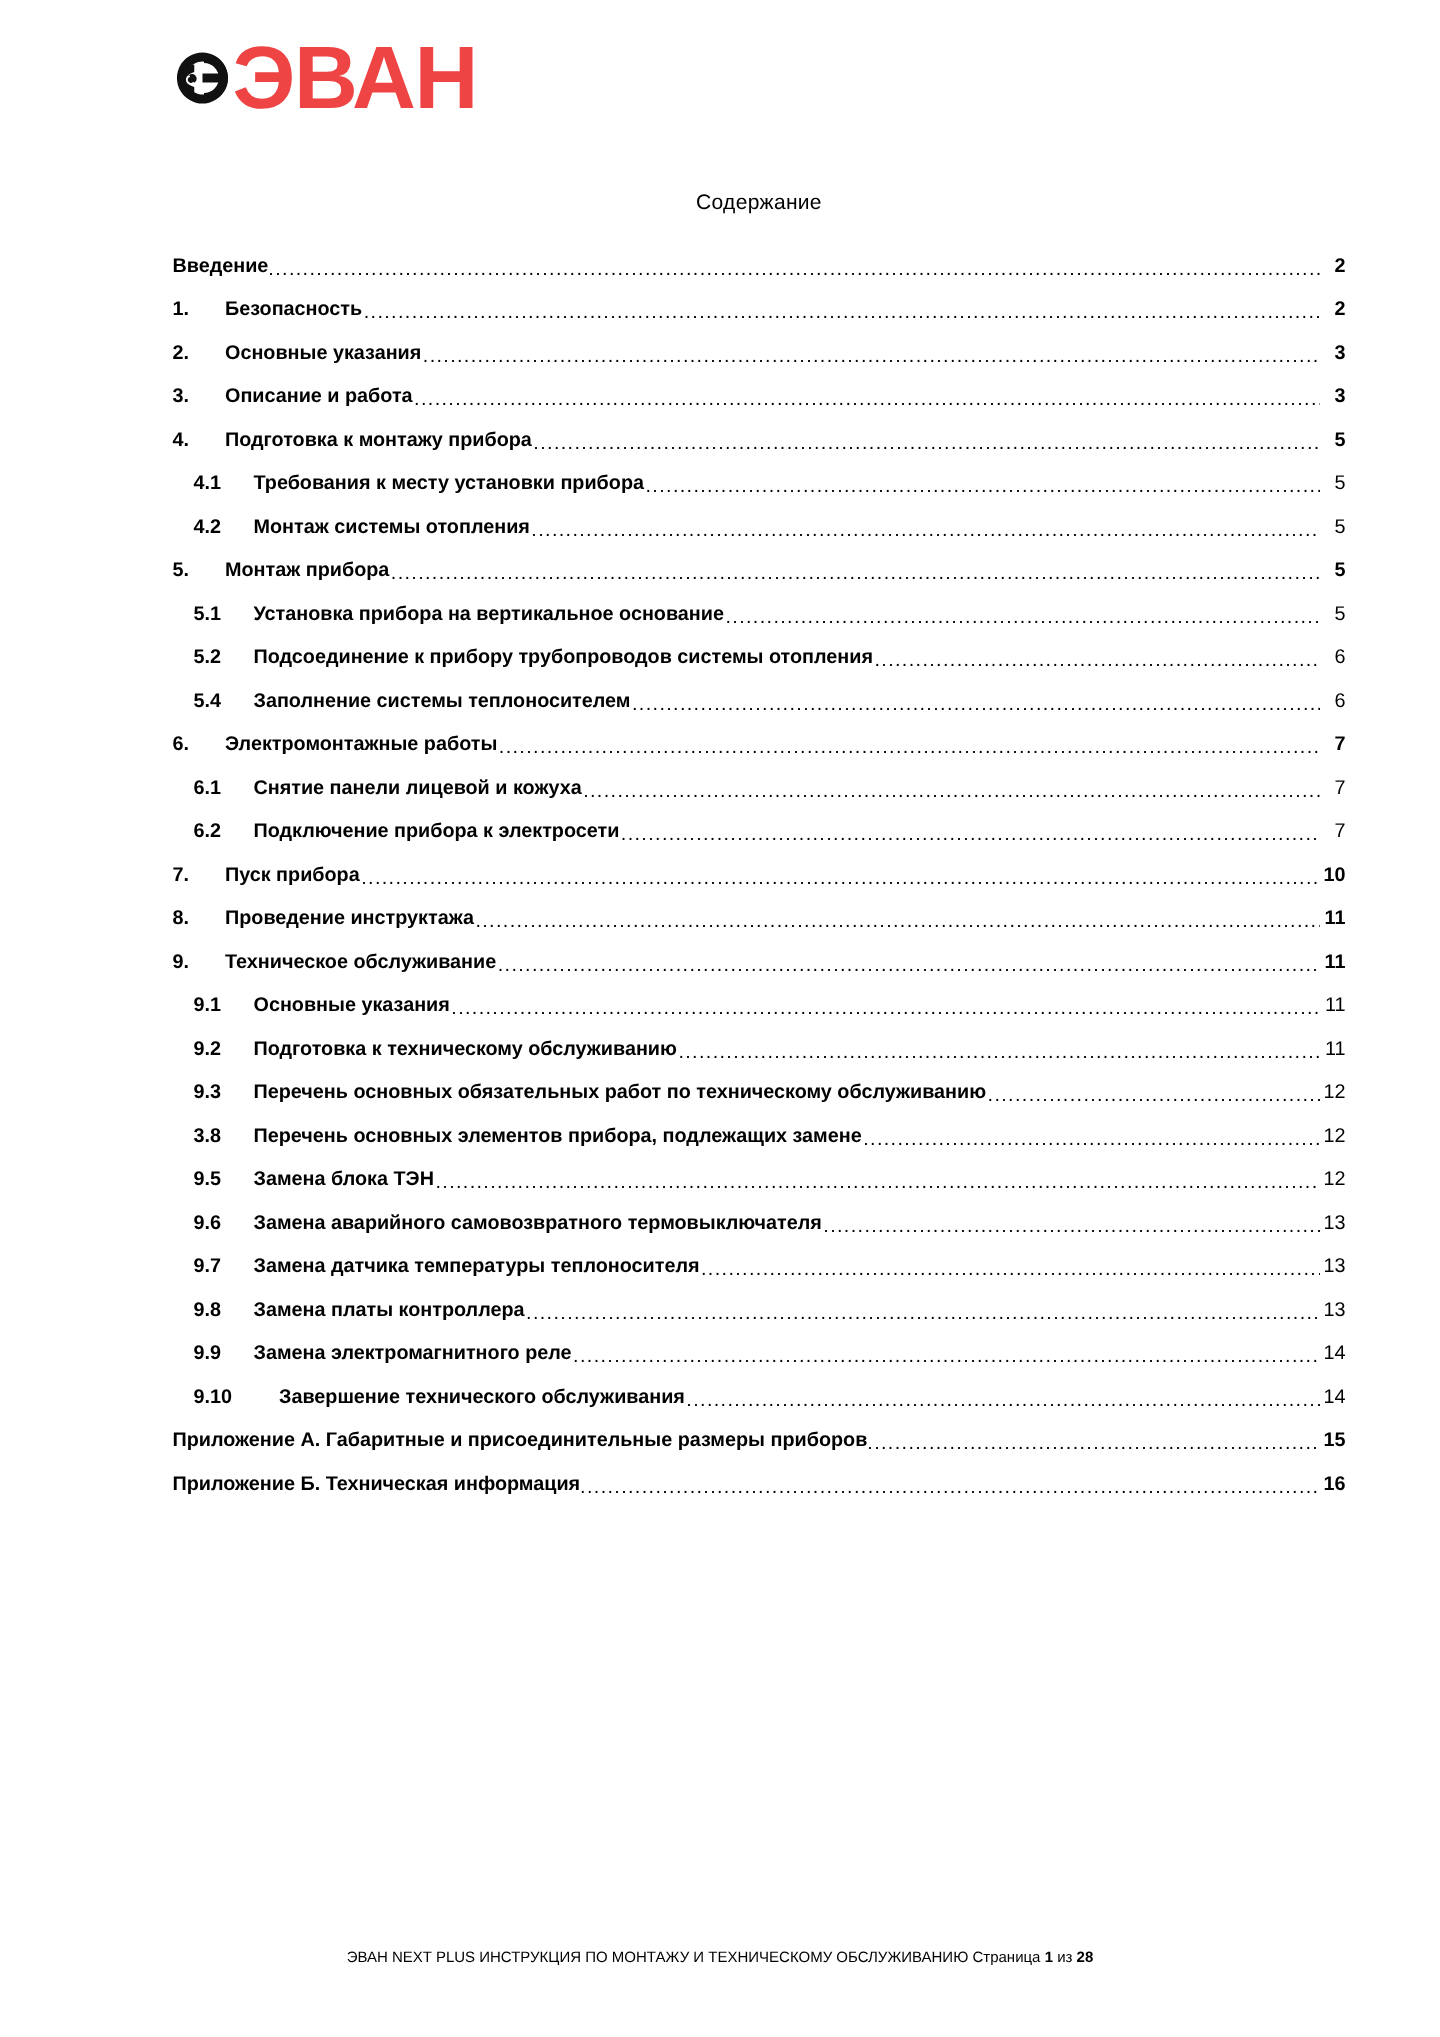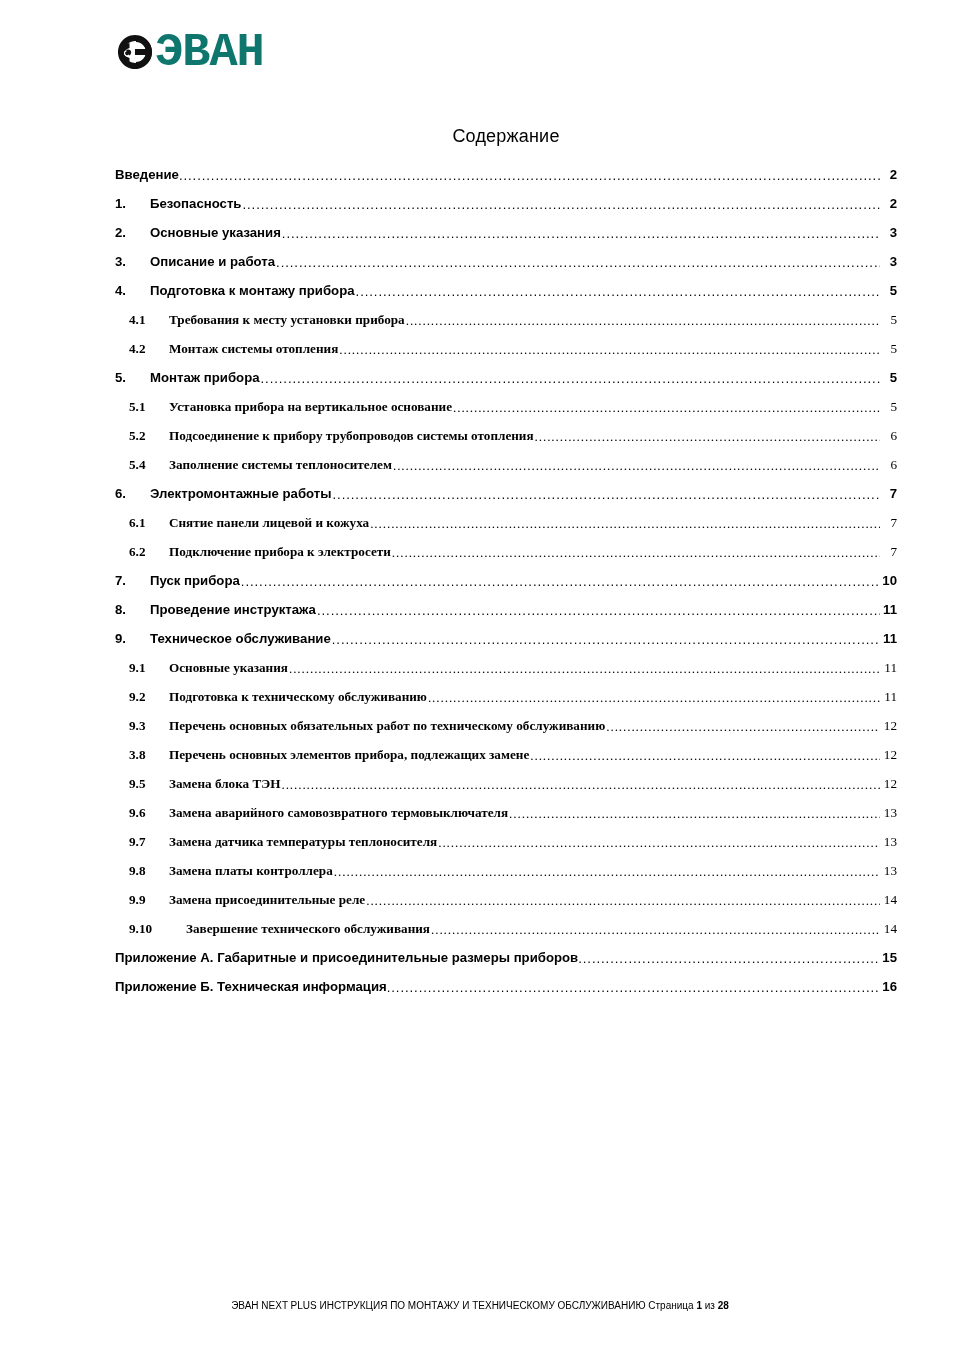--- a/index.html
+++ b/index.html
@@ -29,53 +29,53 @@
     display: flex;
     align-items: center;
     gap: 2px;
   }
   .logo-mark {
     width: 40px;
     height: 40px;
     display: block;
   }
   .logo-text {
-    font-family: Liberation Mono, monospace;
+    font-family: Liberation Sans, sans-serif;
     font-weight: bold;
-    font-size: 47px;
+    font-size: 59px;
     letter-spacing: -1px;
     line-height: 1;
-    color: #0f766e;
+    color: #ef4444;
     margin-left: -2px;
   }
 
   
   .doc {
     position: absolute;
     top: 126px;
     left: 115px;
     width: 782px;
   }
   .toc-title {
     text-align: center;
-    font-size: 18px;
+    font-size: 14px;
     font-weight: normal;
     margin: 0 0 14px 0;
     letter-spacing: 0.2px;
   }
 
   .toc-list {
     list-style: none;
     margin: 0;
     padding: 0;
   }
 
   .toc-row {
     display: flex;
-    align-items: center;
+    align-items: flex-end;
     font-size: 13.2px;
     line-height: 1.1;
     height: 29px;
     white-space: nowrap;
   }
   .toc-num {
     font-weight: bold;
     flex: 0 0 auto;
   }
   .toc-label {
@@ -101,21 +101,21 @@
     flex: 0 0 auto;
     text-align: right;
     min-width: 16px;
   }
 
   
   .lvl1 .toc-num { width: 35px; }
   .lvl1 .toc-page { font-weight: bold; }
 
   
-  .lvl2 { padding-left: 14px; font-family: Liberation Serif, serif; }
+  .lvl2 { padding-left: 14px; }
   .lvl2 .toc-num { width: 40px; }
   .lvl2 .toc-page { font-weight: normal; }
   .lvl2.wide .toc-num { width: 57px; }
 
   
   .lvl0 .toc-page { font-weight: bold; }
 
   .no-gap-leader .toc-leader { margin-left: 0; }
 
   
@@ -298,21 +298,21 @@
         <span class="toc-page">13</span>
       </li>
       <li class="toc-row lvl2">
         <span class="toc-num">9.8</span>
         <span class="toc-label">Замена платы контроллера</span>
         <span class="toc-leader"></span>
         <span class="toc-page">13</span>
       </li>
       <li class="toc-row lvl2">
         <span class="toc-num">9.9</span>
-        <span class="toc-label">Замена присоединительные реле</span>
+        <span class="toc-label">Замена электромагнитного реле</span>
         <span class="toc-leader"></span>
         <span class="toc-page">14</span>
       </li>
       <li class="toc-row lvl2 wide">
         <span class="toc-num">9.10</span>
         <span class="toc-label">Завершение технического обслуживания</span>
         <span class="toc-leader"></span>
         <span class="toc-page">14</span>
       </li>
       <li class="toc-row lvl0 no-gap-leader">

